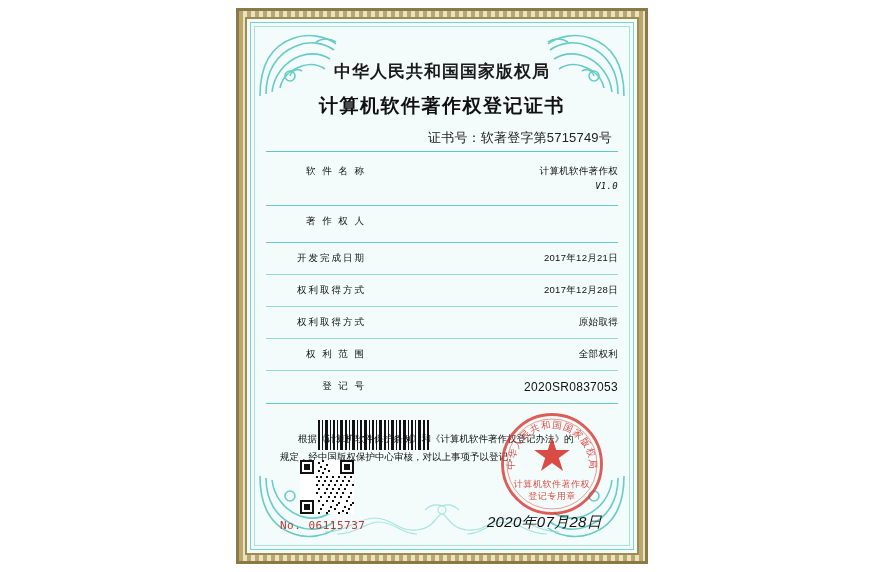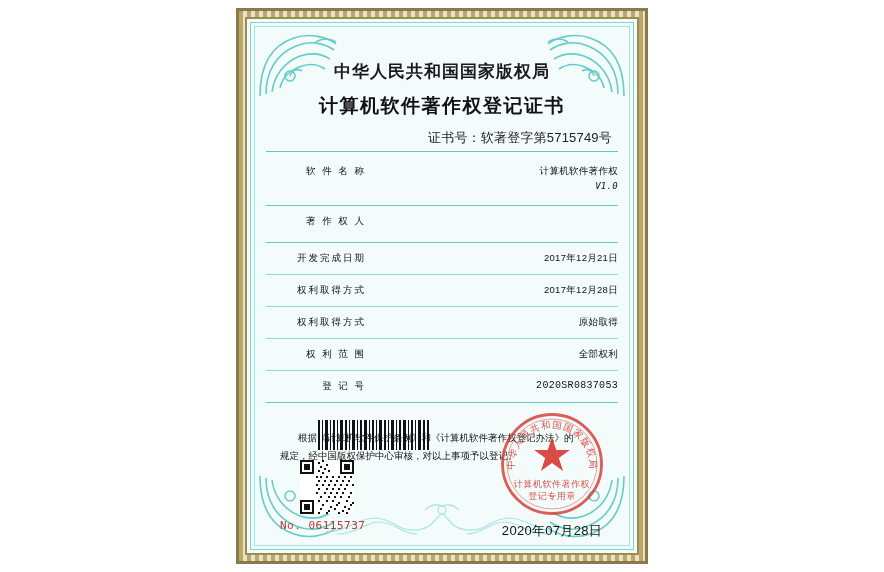--- a/index.html
+++ b/index.html
@@ -155,21 +155,21 @@
   }
   .row.tall { padding-bottom: 8px; }
 
   .sep {
     height: 1px;
     background: #63cbc7;
     margin: 6px 0 6px 0;
   }
   .sep.thin { background: #8cdbd7; }
 
-  .mono { font-family: Liberation Mono, monospace; font-size: 10px; }
+  .mono { font-family: Liberation Sans, sans-serif; font-size: 12px; }
 
   
   .statement {
     margin-top: 26px;
     padding: 0 10px 0 14px;
     font-size: 9.5px;
     line-height: 1.9;
     color: #111;
     text-align: justify;
   }
@@ -215,24 +215,25 @@
     left: 44px;
     bottom: 32px;
     font-size: 11px;
     color: #b83a36;
     font-family: "DejaVu Sans Mono", monospace;
     letter-spacing: .5px;
   }
   .issue-date {
     position: absolute;
     right: 46px;
-    bottom: 24px;
-    font-size: 13px;
+    bottom: 32px;
+    font-size: 15px;
     color: #111;
     letter-spacing: .3px;
+    font-style: italic;
   }
 </style>
 </head>
 <body>
 
 <div id="certificate">
 
   <div class="border-outer"></div>
   <div class="border-mid"></div>
   <div class="border-inner"></div>

